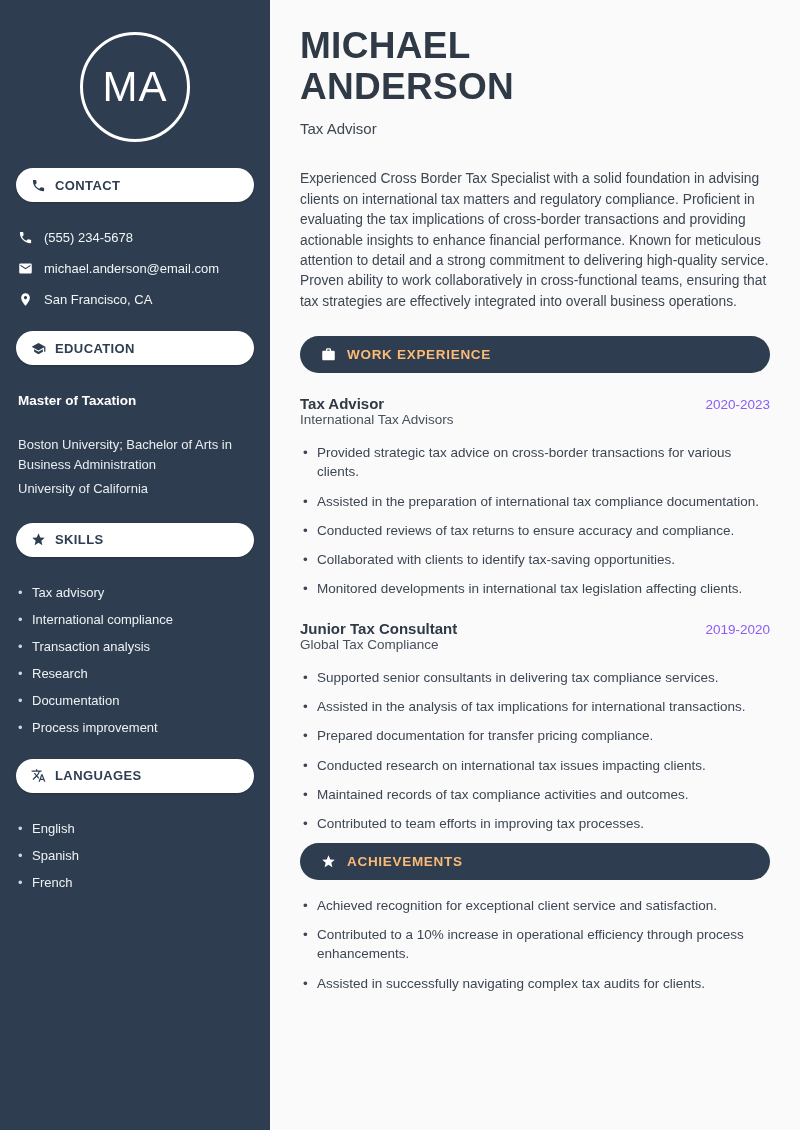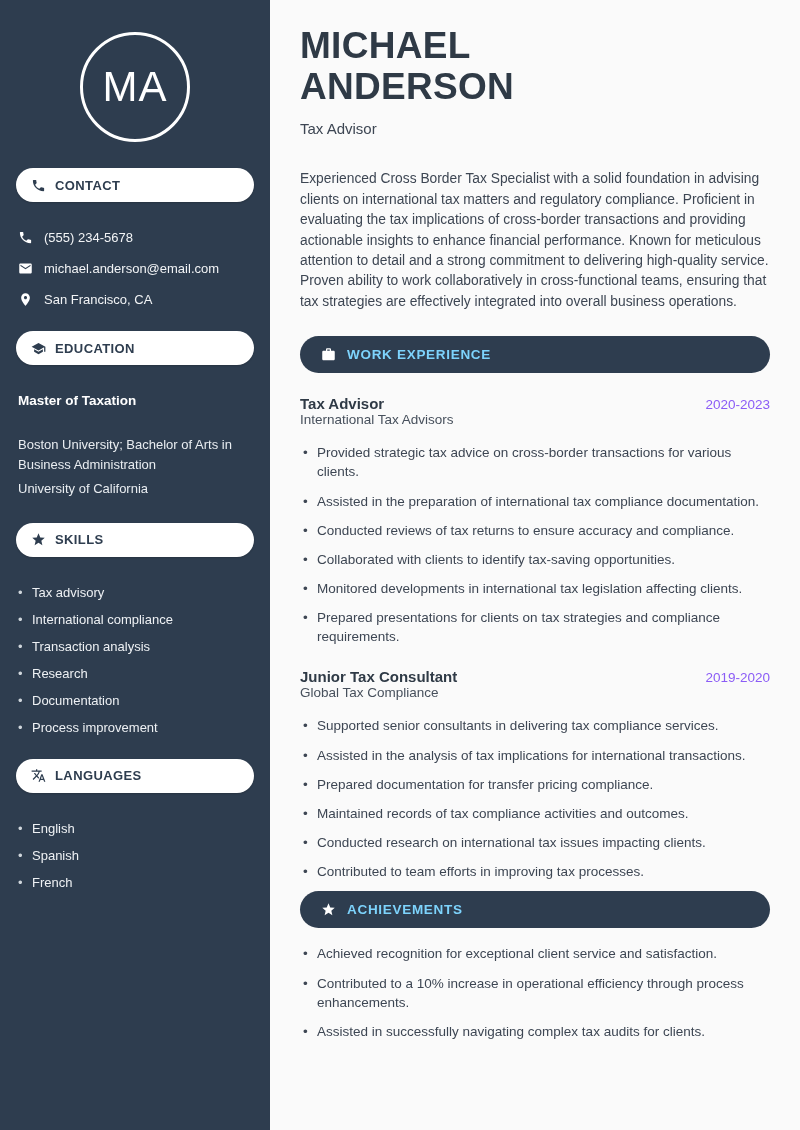--- a/index.html
+++ b/index.html
@@ -28,21 +28,21 @@
   .side-list{list-style:none;margin:0 2px;}
   .side-list li{font-size:13px;color:#eef1f4;margin-bottom:12px;padding-left:14px;position:relative;}
   .side-list li::before{content:"•";position:absolute;left:0;top:0;color:#cfd6dc;}
 
   
   .main{flex:1;padding:26px 30px 0 30px;}
   .name{font-size:37px;font-weight:bold;color:var(--text-dark);line-height:1.1;letter-spacing:.3px;}
   .name span{display:block;}
   .headline{font-size:15px;color:var(--text-body);margin-top:13px;}
   .summary{font-size:13.8px;color:var(--text-body);line-height:1.48;margin-top:32px;}
-  .banner{background:var(--accent);color:#7dd3fc;border-radius:22px;height:37px;display:flex;align-items:center;gap:11px;padding:0 21px;font-weight:bold;font-size:13.5px;letter-spacing:.7px;margin-top:24px;}
+  .banner{background:var(--accent);color:#fdba74;border-radius:22px;height:37px;display:flex;align-items:center;gap:11px;padding:0 21px;font-weight:bold;font-size:13.5px;letter-spacing:.7px;margin-top:24px;}
   .banner svg{width:15px;height:15px;fill:#fff;flex-shrink:0;}
   .banner.tight{margin-top:10px;}
   .job-header{display:flex;justify-content:space-between;align-items:baseline;margin-top:22px;}
   .job-title{font-size:15px;font-weight:bold;color:var(--text-dark);}
   .job-dates{font-size:13.5px;color:#8b5cf6;}
   .job-company{font-size:13.5px;color:#47505c;}
   .bullets{list-style:none;margin-top:16px;}
   .bullets li{font-size:13.5px;color:var(--text-body);margin-bottom:10px;padding-left:17px;position:relative;line-height:1.42;}
   .bullets li::before{content:"•";position:absolute;left:3px;color:var(--text-body);}
 </style>
@@ -151,36 +151,35 @@
         <span class="job-title">Tax Advisor</span>
         <span class="job-dates">2020-2023</span>
       </div>
       <div class="job-company">International Tax Advisors</div>
       <ul class="bullets">
           <li>Provided strategic tax advice on cross-border transactions for various clients.</li>
           <li>Assisted in the preparation of international tax compliance documentation.</li>
           <li>Conducted reviews of tax returns to ensure accuracy and compliance.</li>
           <li>Collaborated with clients to identify tax-saving opportunities.</li>
           <li>Monitored developments in international tax legislation affecting clients.</li>
-          <li>Prepared presentations for clients on tax strategies and compliance requirements.</li>
         </ul>
     </div>
 
     <div>
       <div class="job-header">
         <span class="job-title">Junior Tax Consultant</span>
         <span class="job-dates">2019-2020</span>
       </div>
       <div class="job-company">Global Tax Compliance</div>
       <ul class="bullets">
           <li>Supported senior consultants in delivering tax compliance services.</li>
           <li>Assisted in the analysis of tax implications for international transactions.</li>
           <li>Prepared documentation for transfer pricing compliance.</li>
+          <li>Conducted research on international tax issues impacting clients.</li>
           <li>Maintained records of tax compliance activities and outcomes.</li>
-          <li>Conducted research on international tax issues impacting clients.</li>
           <li>Contributed to team efforts in improving tax processes.</li>
         </ul>
     </div>
 
     <div class="banner tight">
       <svg viewBox="0 0 24 24">
           <path d="M12 17.27L18.18 21l-1.64-7.03L22 9.24l-7.19-.61L12 2 9.19 8.63 2 9.24l5.46 4.73L5.82 21z"></path>
         </svg>
       <span>ACHIEVEMENTS</span>
     </div>

